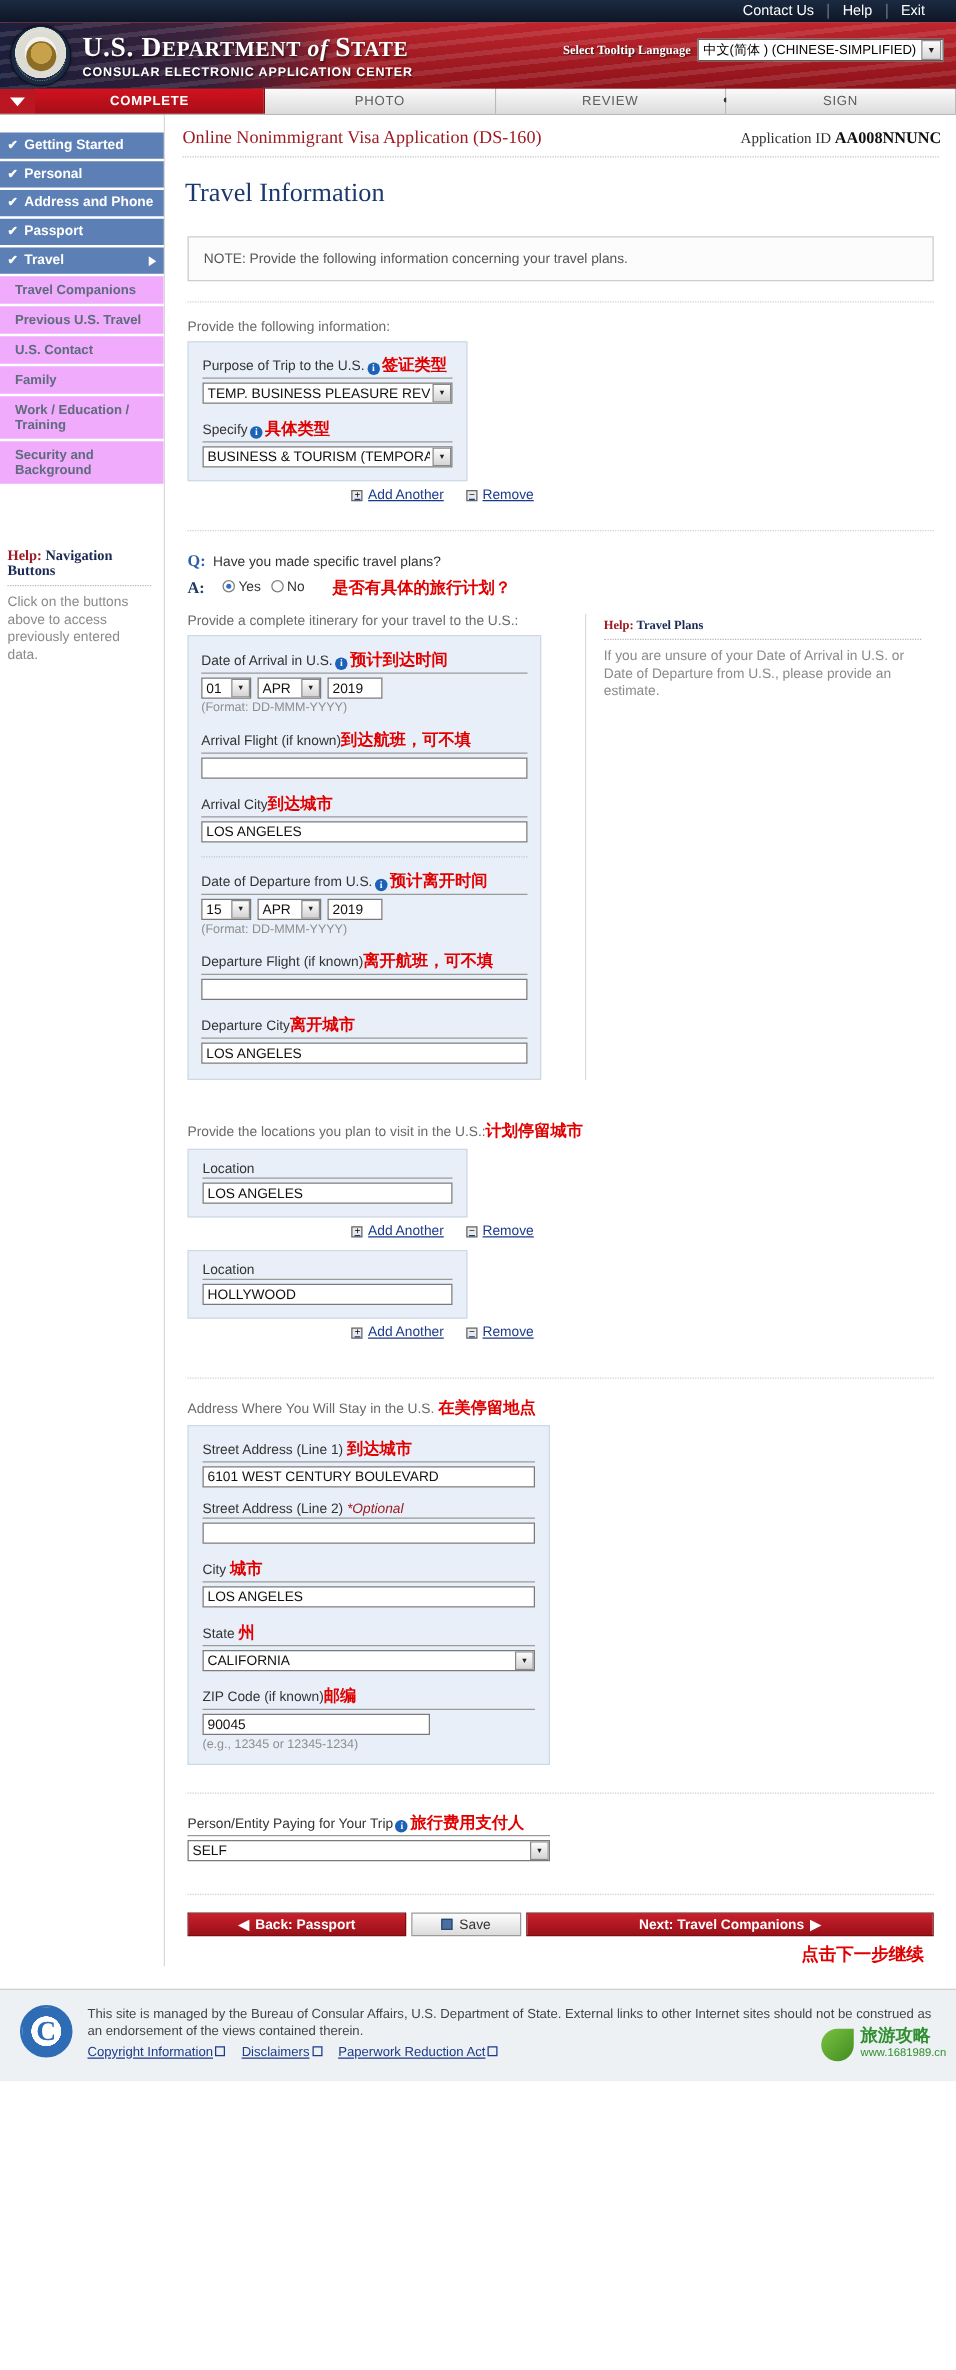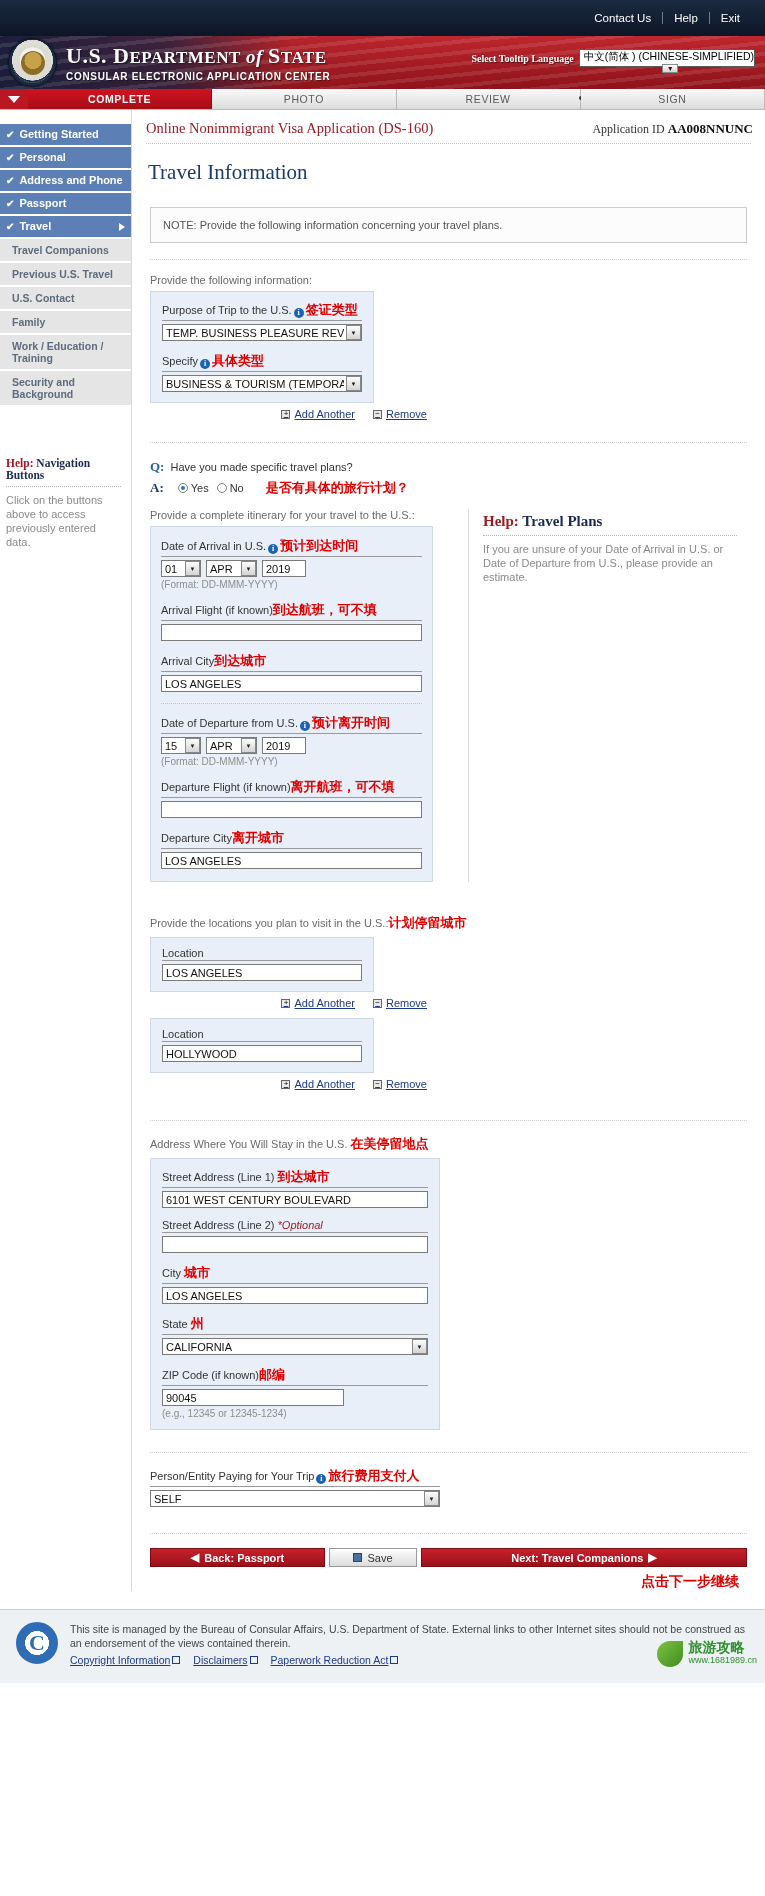--- a/index.html
+++ b/index.html
@@ -9,21 +9,21 @@
     background:#ffffff;
     font-family:"Liberation Sans", sans-serif;
     font-size:11px;
     color:#333;
     position:relative;
     overflow:hidden;
   }
 
   
   .utility-bar{
-    height:36px;
+    height:18px;
     background:linear-gradient(to bottom,#1b2a41,#0d1626);
     display:flex; align-items:center; justify-content:flex-end;
     padding-right:14px;
   }
   .utility-bar a{
     color:#ffffff; font-size:11.5px; text-decoration:none;
     padding:0 11px; border-left:1px solid #6c7a8c; line-height:12px;
   }
   .utility-bar a:first-child{border-left:none;}
 
@@ -77,21 +77,21 @@
     display:flex; align-items:center; gap:5px;
   }
   .lang-label{
     color:#fff; font-family:"Liberation Serif",serif; font-size:10px;
     font-weight:bold; text-shadow:1px 1px 1px rgba(0,0,0,.6);
   }
   .lang-select{
     display:flex; align-items:center;
     background:#fff; border:1px solid #5a5a5a;
     height:18px; font-size:10.5px; color:#000;
-    padding:0 0 0 4px; min-width:176px; justify-content:space-between;flex-direction:column;
+    padding:0 0 0 4px; min-width:176px; justify-content:space-between;
   }
   .lang-select .caret{
     width:16px; height:16px; margin:0 1px 0 4px;
     background:linear-gradient(to bottom,#fdfdfd,#d6d6d6);
     border:1px solid #8a8a8a;
     display:flex; align-items:center; justify-content:center;
     font-size:7px; color:#222;
   }
 
   
@@ -136,21 +136,21 @@
     display:flex; align-items:center; gap:5px;
     position:relative;
   }
   .nav-item .chk{font-size:10px;}
   .nav-item .arrow{
     position:absolute; right:6px; top:50%; transform:translateY(-50%);
     width:0;height:0;border-top:4px solid transparent;border-bottom:4px solid transparent;
     border-left:6px solid #fff;
   }
   .subnav-item{
-    background:#e5e5e5; color:#5d6b7d; font-weight:bold; font-size:10.5px;
+    background:#f0abfc; color:#5d6b7d; font-weight:bold; font-size:10.5px;
     padding:5px 6px 5px 12px; margin-bottom:2px; line-height:12px;
   }
   .help-box{ margin:52px 10px 0 6px; }
   .help-title{
     font-family:"Liberation Serif",serif; font-size:11.5px; font-weight:bold;
     color:#1b2a54;
   }
   .help-title .hl{color:#9e1b23;}
   .help-rule{border-top:1px dotted #b9b9b9; margin:5px 0 6px 0;}
   .help-body{color:#8a8a8a; font-size:11px; line-height:14px;}
@@ -260,21 +260,21 @@
   }
   .radio-lbl{font-size:11px; color:#333; margin-left:3px;}
 
   
   .itin{ display:flex; margin:12px 18px 0 18px; }
   .itin-left{ flex:0 0 312px;}
   .itin-right{
     flex:1; border-left:1px solid #dcdcdc; padding:4px 10px 0 14px; margin-left:6px;
   }
   .help-title2{
-    font-family:"Liberation Serif",serif; font-size:15px; font-weight:bold; color:#1b2a54;
+    font-family:"Liberation Serif",serif; font-size:10px; font-weight:bold; color:#1b2a54;
   }
   .help-title2 .hl{color:#9e1b23;}
 
   .itin-box{
     background:#e8eff8; border:1px solid #cfd9e6; padding:10px 10px 12px 10px;
     width:283px;
   }
   .dotted-sep{border-top:1px dotted #b9c6d8; margin:10px 0;}
 
   

